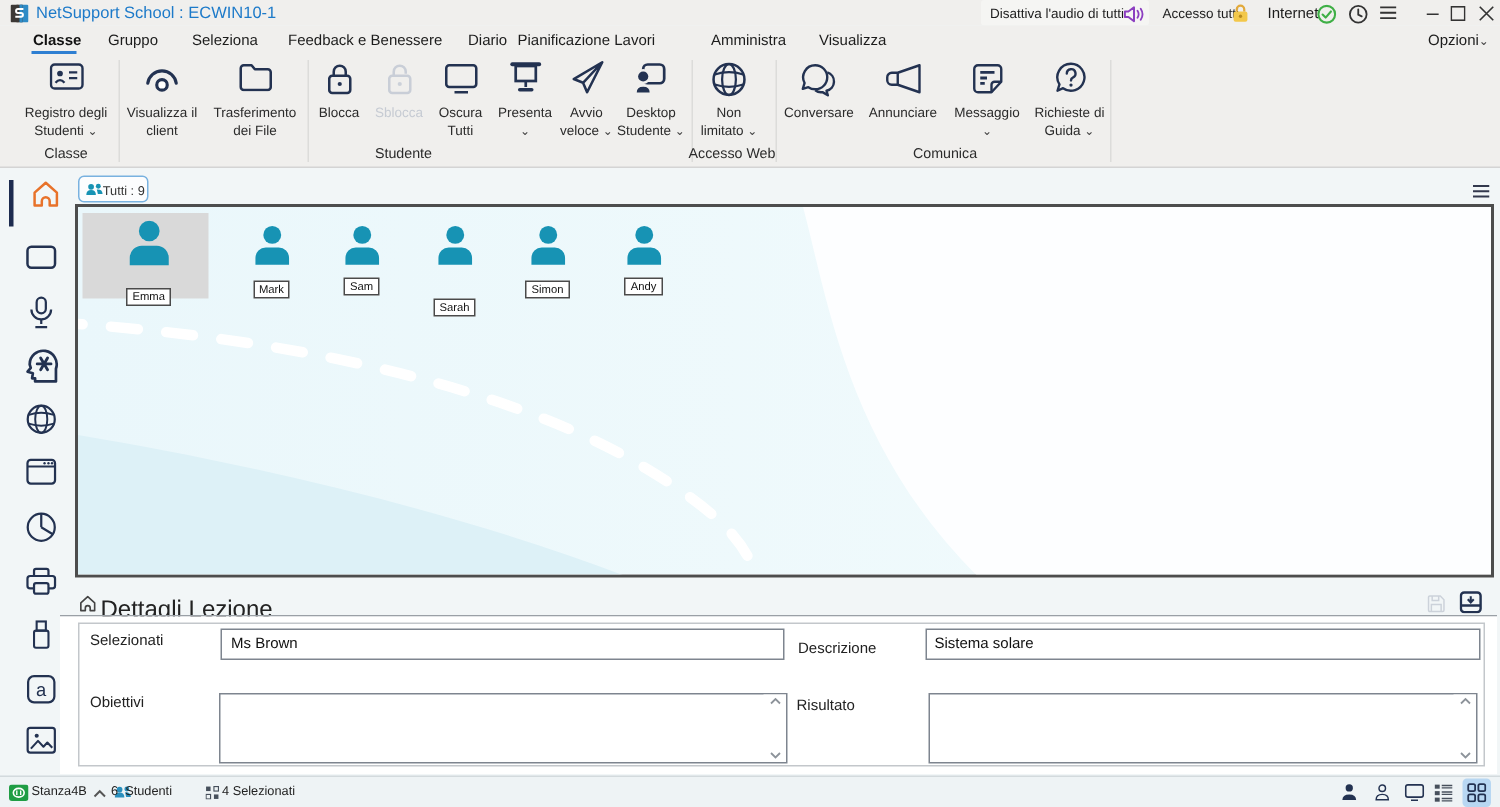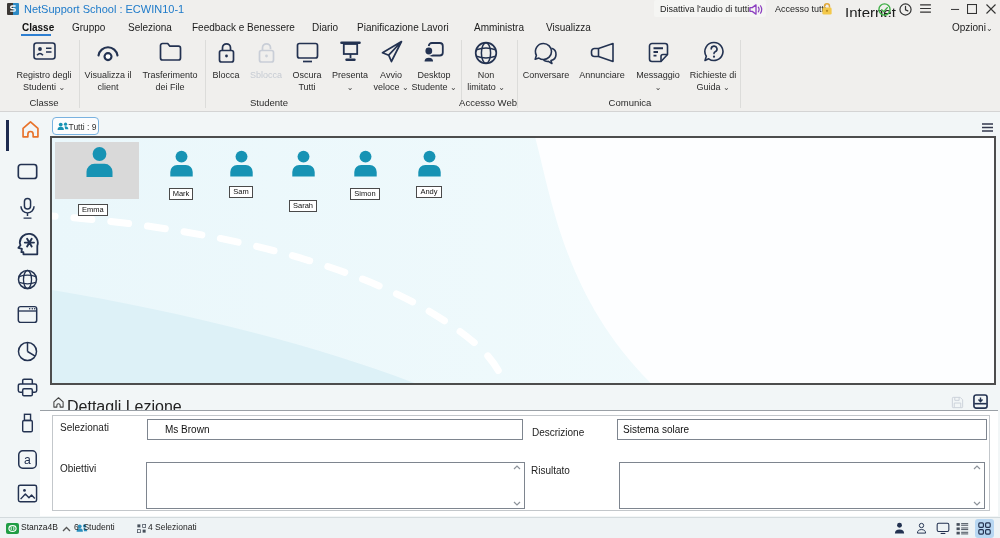--- a/index.html
+++ b/index.html
@@ -42,21 +42,21 @@
   <svg class="abs" style="left:749px;top:2.5px" width="14" height="13" viewBox="0 0 15 13">
       <path d="M1 4.5 h2.5 L7.5 1.5 v10 L3.5 8.5 H1 Z" fill="none" stroke="#8c3fc0" stroke-width="1.4" stroke-linejoin="round"></path>
       <path d="M10 4 q1.6 2.5 0 5 M12.3 2.5 q2.6 4 0 8" fill="none" stroke="#8c3fc0" stroke-width="1.3" stroke-linecap="round"></path>
     </svg>
   <div class="abs" style="left:775px;top:4px;font-size:9px;color:#1c1c1c">Accesso tutti</div>
   <svg class="abs" style="left:821px;top:2px" width="12" height="14" viewBox="0 0 13 14">
       <rect x="1.5" y="5.5" width="10" height="7.5" rx="1.5" fill="#f3c84a"></rect>
       <path d="M3.8 5.5 V4 a2.7 2.7 0 0 1 5.4 0 v1.5" fill="none" stroke="#e2a93a" stroke-width="1.6"></path>
       <circle cx="6.5" cy="9" r="1.2" fill="#b78a1e"></circle>
     </svg>
-  <div class="abs" style="left:845px;top:4px;font-size:15px;color:#1c1c1c">Internet</div>
+  <div class="abs" style="left:845px;top:4px;font-size:10px;color:#1c1c1c">Internet</div>
   <svg class="abs" style="left:878px;top:2.5px" width="13" height="13" viewBox="0 0 14 14">
       <circle cx="7" cy="7" r="6" fill="none" stroke="#3faf46" stroke-width="1.5"></circle>
       <path d="M4 7.2 L6.2 9.4 L10 5" fill="none" stroke="#3faf46" stroke-width="1.5" stroke-linecap="round" stroke-linejoin="round"></path>
     </svg>
   <svg class="abs" style="left:899px;top:2.5px" width="13" height="13" viewBox="0 0 14 14">
       <circle cx="7" cy="7" r="6" fill="none" stroke="#333" stroke-width="1.3"></circle>
       <path d="M7 3.5 V7.3 L9.5 8.5" fill="none" stroke="#333" stroke-width="1.3" stroke-linecap="round"></path>
     </svg>
   <svg class="abs" style="left:920px;top:4px" width="11" height="9" viewBox="0 0 12 10">
       <path d="M0 1 h12 M0 5 h12 M0 9 h12" stroke="#333" stroke-width="1.3"></path>
@@ -71,21 +71,21 @@
       <path d="M0.5 0.5 L9.5 9.5 M9.5 0.5 L0.5 9.5" stroke="#333" stroke-width="1.1"></path>
     </svg>
 </div>
 <div id="menubar">
   <div class="menuitem" style="left:22px;font-weight:bold;color:#111">Classe</div>
   <div class="abs" style="left:21px;top:16.5px;width:30px;height:2px;background:#2e7fd2"></div>
   <div class="menuitem" style="left:72px">Gruppo</div>
   <div class="menuitem" style="left:128px">Seleziona</div>
   <div class="menuitem" style="left:192px">Feedback e Benessere</div>
   <div class="menuitem" style="left:312px">Diario</div>
-  <div class="menuitem" style="left:357px">Pianificazione Lavori</div>
+  <div class="menuitem" style="left:345px">Pianificazione Lavori</div>
   <div class="menuitem" style="left:474px">Amministra</div>
   <div class="menuitem" style="left:546px">Visualizza</div>
   <div class="menuitem" style="left:952px">Opzioni<span class="ddown">⌄</span></div>
 </div>
 <div id="ribbon">
   <div class="rsep" style="left:79px"></div>
   <div class="rsep" style="left:205px"></div>
   <div class="rsep" style="left:461px"></div>
   <div class="rsep" style="left:517px"></div>
   <div class="rsep" style="left:740px"></div>
@@ -268,21 +268,21 @@
       <path d="M -15 77 C 160 88 300 126 380 175 C 436 209 450 230 456 260" fill="none" stroke="#ffffff" stroke-width="7" stroke-dasharray="18 19" stroke-linecap="round"></path>
     </svg>
 
     <div class="abs" style="left:3px;top:4px;width:84px;height:57px;background:#d9d9d9"></div>
     <div class="student" style="left:29px;top:9px;width:36px">
       <svg width="29" height="30" viewBox="0 0 29 30">
           <circle cx="14.5" cy="7" r="6.9" fill="#1793b4"></circle>
           <path d="M1.5 30 v-5.2 a8 8 0 0 1 8 -8 h10 a8 8 0 0 1 8 8 V30 Z" fill="#1793b4"></path>
         </svg>
     </div>
-    <div class="abs" style="left:26px;top:60px;width:36px;text-align:left"><span class="sname">Emma</span></div>
+    <div class="abs" style="left:26px;top:49px;width:36px;text-align:right"><span class="sname">Emma</span></div>
     <div class="student" style="left:116px;top:12px;width:26px">
       <svg width="25" height="27" viewBox="0 0 29 30">
           <circle cx="14.5" cy="7" r="6.9" fill="#1793b4"></circle>
           <path d="M1.5 30 v-5.2 a8 8 0 0 1 8 -8 h10 a8 8 0 0 1 8 8 V30 Z" fill="#1793b4"></path>
         </svg>
     </div>
     <div class="abs" style="left:109px;top:44px;width:40px;text-align:center"><span class="sname">Mark</span></div>
     <div class="student" style="left:176px;top:12px;width:26px">
       <svg width="25" height="27" viewBox="0 0 29 30">
           <circle cx="14.5" cy="7" r="6.9" fill="#1793b4"></circle>
@@ -324,21 +324,21 @@
   <svg class="abs" style="left:973px;top:282px" width="15" height="15" viewBox="0 0 24 24">
       <rect x="1.5" y="1.5" width="21" height="21" rx="3.5" fill="none" stroke="#233251" stroke-width="2.6"></rect>
       <path d="M12 5.5 v6 M8.8 8.8 L12 12.2 l3.2 -3.4" fill="none" stroke="#233251" stroke-width="2.2"></path>
       <path d="M2 15.5 h20" stroke="#233251" stroke-width="2.6"></path>
     </svg>
 
   <div class="abs" style="left:40px;top:298px;width:958px;height:1px;background:#9aa0a6"></div>
   <div class="abs" style="left:40px;top:299px;width:958px;height:105px;background:#fff"></div>
   <div class="abs" style="left:52px;top:303px;width:938px;height:96px;background:#fff;border:1px solid #c3c7cb"></div>
   <div class="flabel" style="left:60px;top:310px">Selezionati</div>
-  <div class="field" style="left:147px;top:307px;width:376px;height:21px;font-size:10px;color:#111;padding:4px 0 0 17px">Ms Brown</div>
+  <div class="field" style="left:147px;top:307px;width:376px;height:21px;font-size:10px;color:#111;padding:4px 0 0 6px">Ms Brown</div>
   <div class="flabel" style="left:532px;top:315px">Descrizione</div>
   <div class="field" style="left:617px;top:307px;width:370px;height:21px;font-size:10px;color:#111;padding:4px 16px 0 5px">Sistema solare</div>
   <div class="flabel" style="left:60px;top:351px">Obiettivi</div>
   <div class="field" style="left:146px;top:350px;width:379px;height:47px"></div>
   <div class="abs" style="left:509px;top:351px;width:15px;height:45px;background:#fff;display:flex;flex-direction:column;justify-content:space-between;align-items:center;padding:2px 0">
     <svg width="8" height="5" viewBox="0 0 8 5">
         <path d="M1 4 L4 1 L7 4" fill="none" stroke="#8d939a" stroke-width="1.2"></path>
       </svg>
       <svg width="8" height="5" viewBox="0 0 8 5">
         <path d="M1 1 L4 4 L7 1" fill="none" stroke="#8d939a" stroke-width="1.2"></path>

